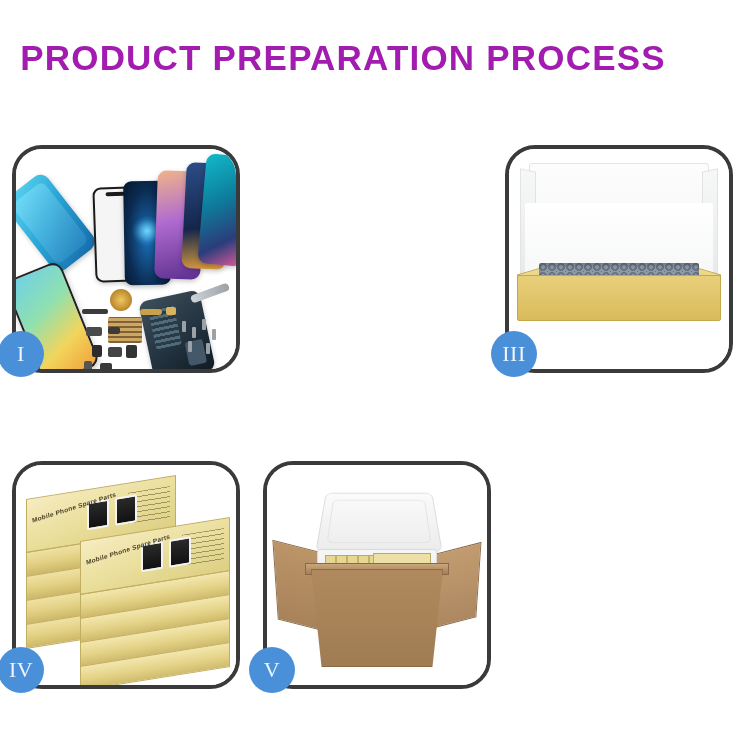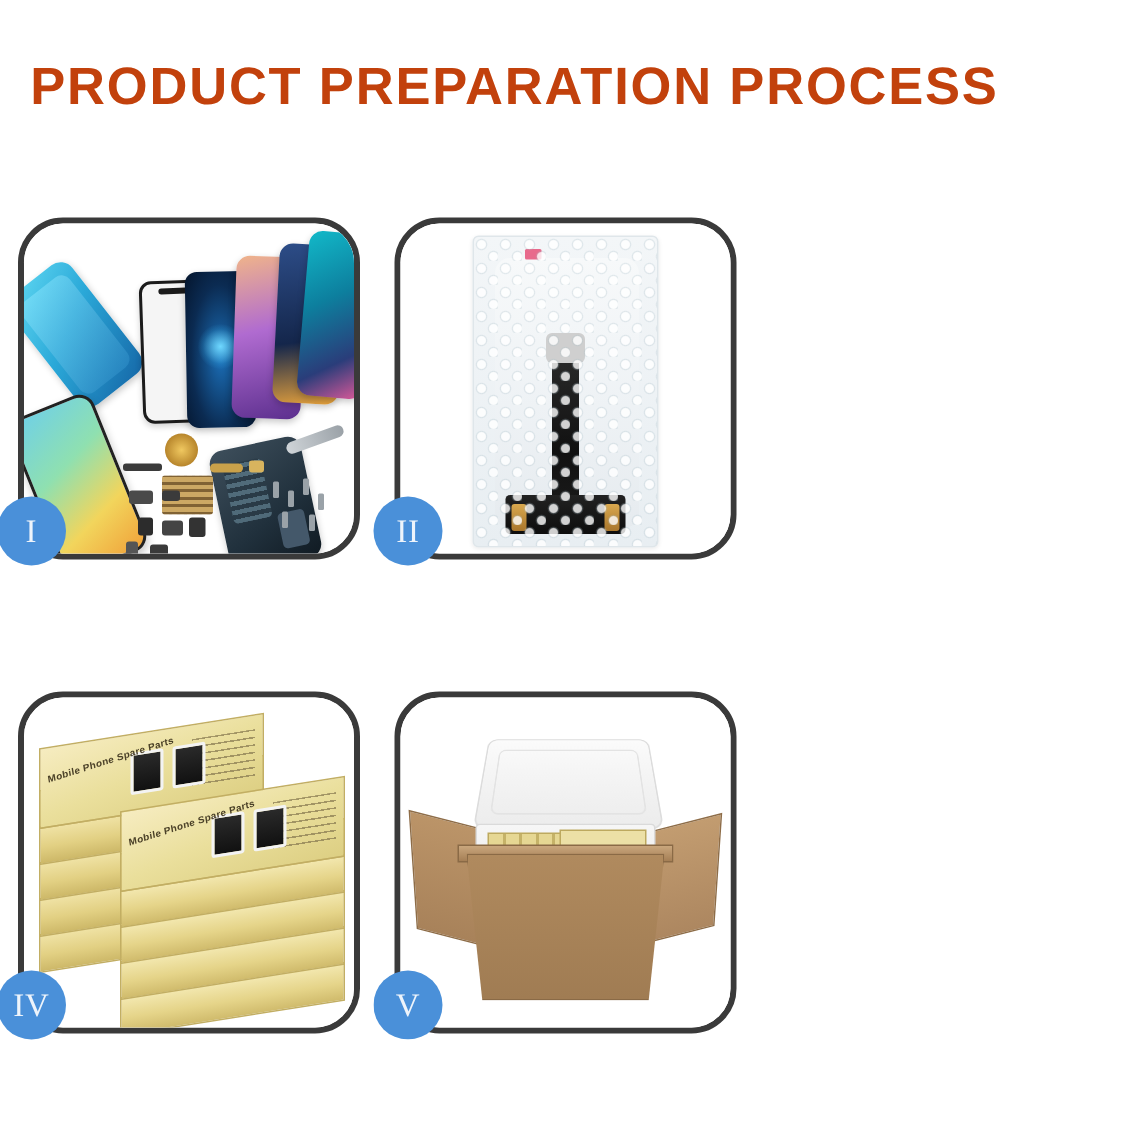--- a/index.html
+++ b/index.html
@@ -10,21 +10,21 @@
     overflow: hidden;
   }
   .page { position: relative; width: 750px; height: 750px; background:#fff; }
 
   
   .header { position:absolute; top:0; left:0; width:750px; height:130px; }
   .title {
     position:absolute; top:38px; left:0; width:686px;
     text-align:center;
     font-size:35px; font-weight:700; letter-spacing:1.2px;
-    color:#c2410c; white-space:nowrap;
+    color:#a21caf; white-space:nowrap;
     font-family:"Liberation Sans", sans-serif;
   }
   .subtitle {
     position:absolute; top:85px; left:0; width:750px;
     text-align:center;
     font-size:15.5px; font-weight:400; letter-spacing:.1px;
     color:#1a1a1a; white-space:nowrap;
   }
 
   
@@ -459,35 +459,36 @@
               <i></i>
               <i></i>
               <i></i>
               <i></i>
           </div>
         </div>
       </div>
       <div class="badge">I</div>
     </div>
 
-    <div class="panel p2">
+
+    <div class="panel p3">
       <div class="clip">
         <div class="scene">
-          <div class="bubblebag">
-            <div class="inner"></div>
-            <div class="pinkdot"></div>
-            <div class="flex"></div>
-            <div class="conn"></div>
-            <div class="bubbles"></div>
+          <div class="flatbox">
+            <div class="lidback"></div>
+            <div class="foam"></div>
+            <div class="trayleft"></div>
+            <div class="trayright"></div>
+            <div class="traycav"></div>
+            <div class="trayfront"></div>
           </div>
         </div>
       </div>
-      <div class="badge">II</div>
+      <div class="badge">III</div>
     </div>
-
 
     <div class="panel p4">
       <div class="clip">
         <div class="scene">
           <div class="stack">
             <div class="sbox e"></div>
             <div class="sbox d"></div>
             <div class="sbox c"></div>
             <div class="sbox b"></div>
             <div class="sbox a"></div>

